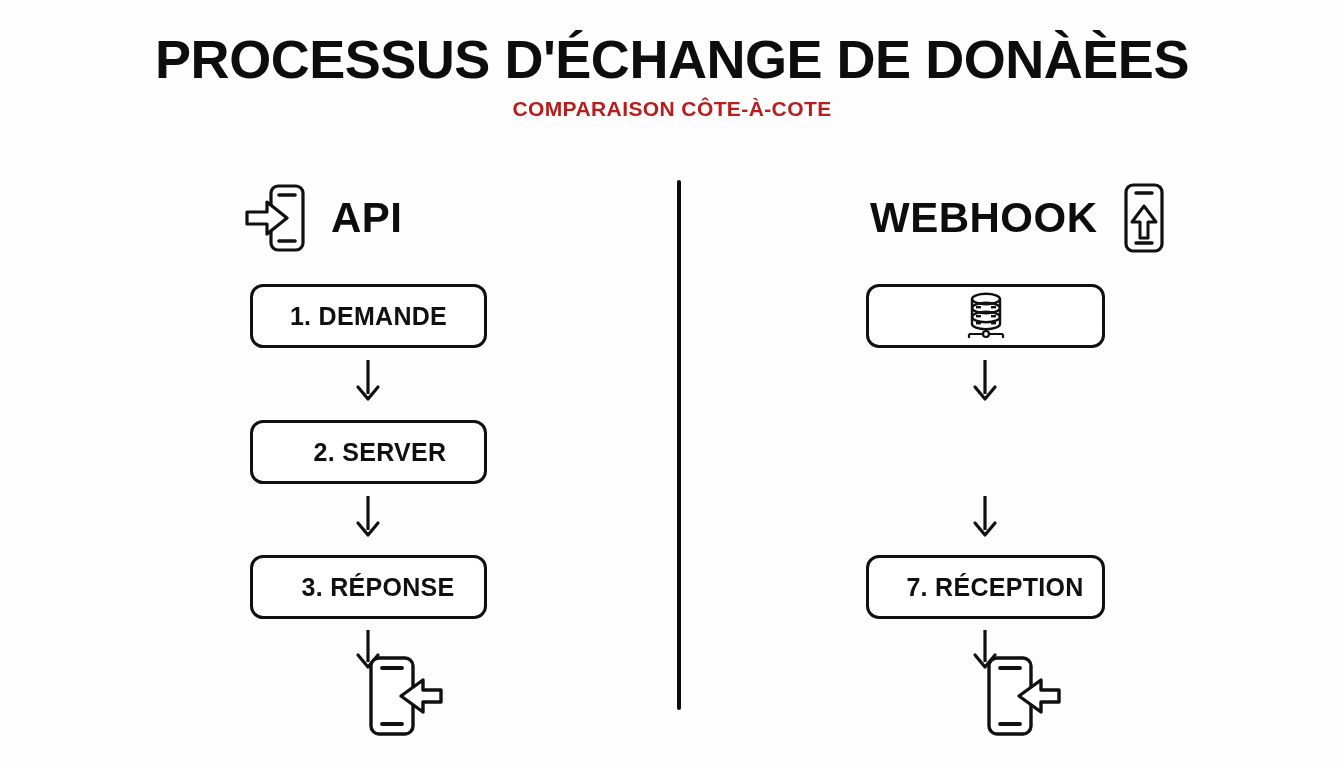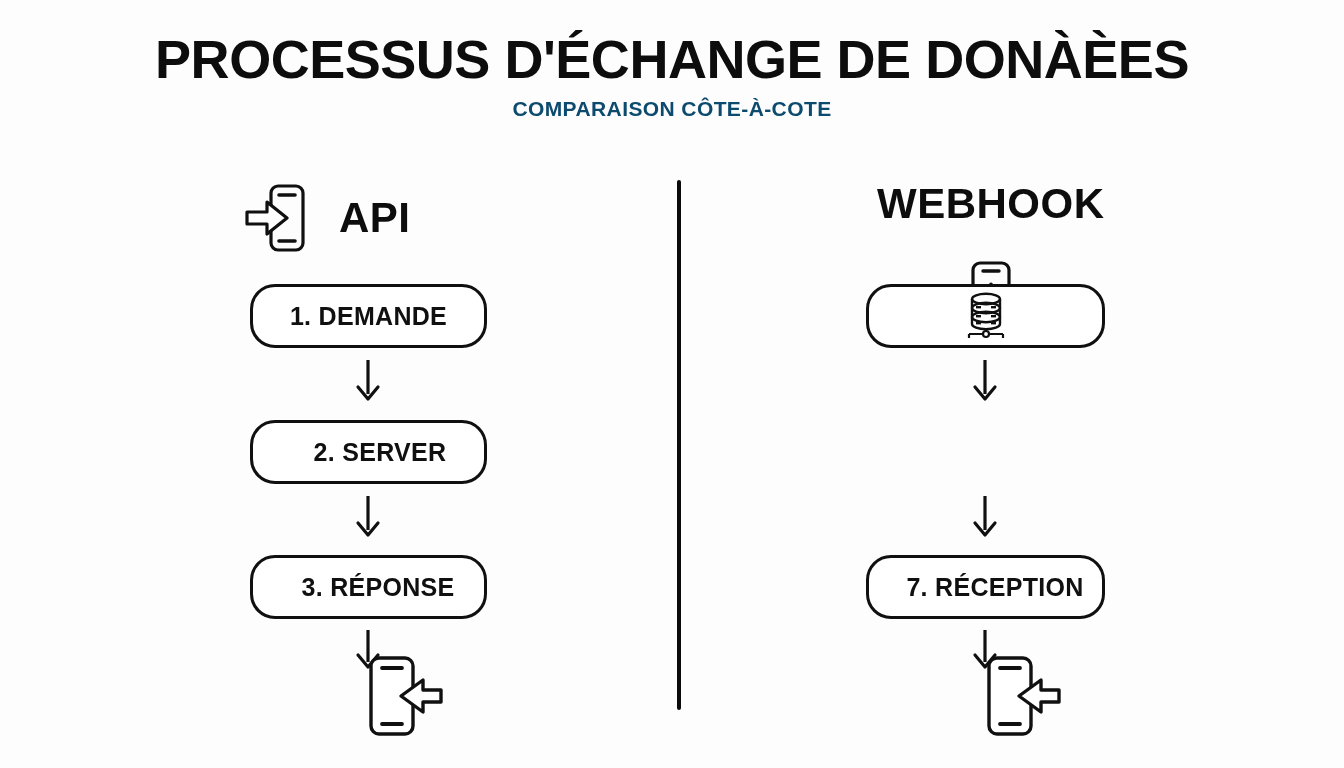--- a/index.html
+++ b/index.html
@@ -40,21 +40,21 @@
 
   .subtitle {
     position: absolute;
     top: 97px;
     left: 0;
     width: 1344px;
     text-align: center;
     font-size: 21px;
     font-weight: 700;
     letter-spacing: 0.4px;
-    color: #0c4a6e;
+    color: #b91c1c;
   }
 
   
   .divider {
     position: absolute;
     left: 677px;
     top: 180px;
     width: 4px;
     height: 530px;
     background: #0b0b0b;
@@ -71,39 +71,39 @@
   .column.left  { left: 105px; }
   .column.right { left: 690px; }
 
   
   .col-head {
     position: absolute;
     top: 180px;
     height: 76px;
     display: flex;
     align-items: center;
-    gap: 32px;
+    gap: 24px;
   }
   .col-head.left  { left: 140px; }
-  .col-head.right { left: 187px; flex-direction: column; }
+  .col-head.right { left: 180px; }
 
   .col-title {
     font-size: 42px;
     font-weight: 700;
     letter-spacing: 0.5px;
     color: #0d0d0d;
     white-space: nowrap;
   }
 
   
   .flow-box {
     position: absolute;
     height: 64px;
     border: 3.5px solid #101010;
-    border-radius: 25px;
+    border-radius: 13px;
     background: #ffffff;
     display: flex;
     align-items: center;
     justify-content: center;
     gap: 9px;
   }
   .flow-box .lbl {
     font-size: 25px;
     font-weight: 700;
     letter-spacing: 0.3px;

